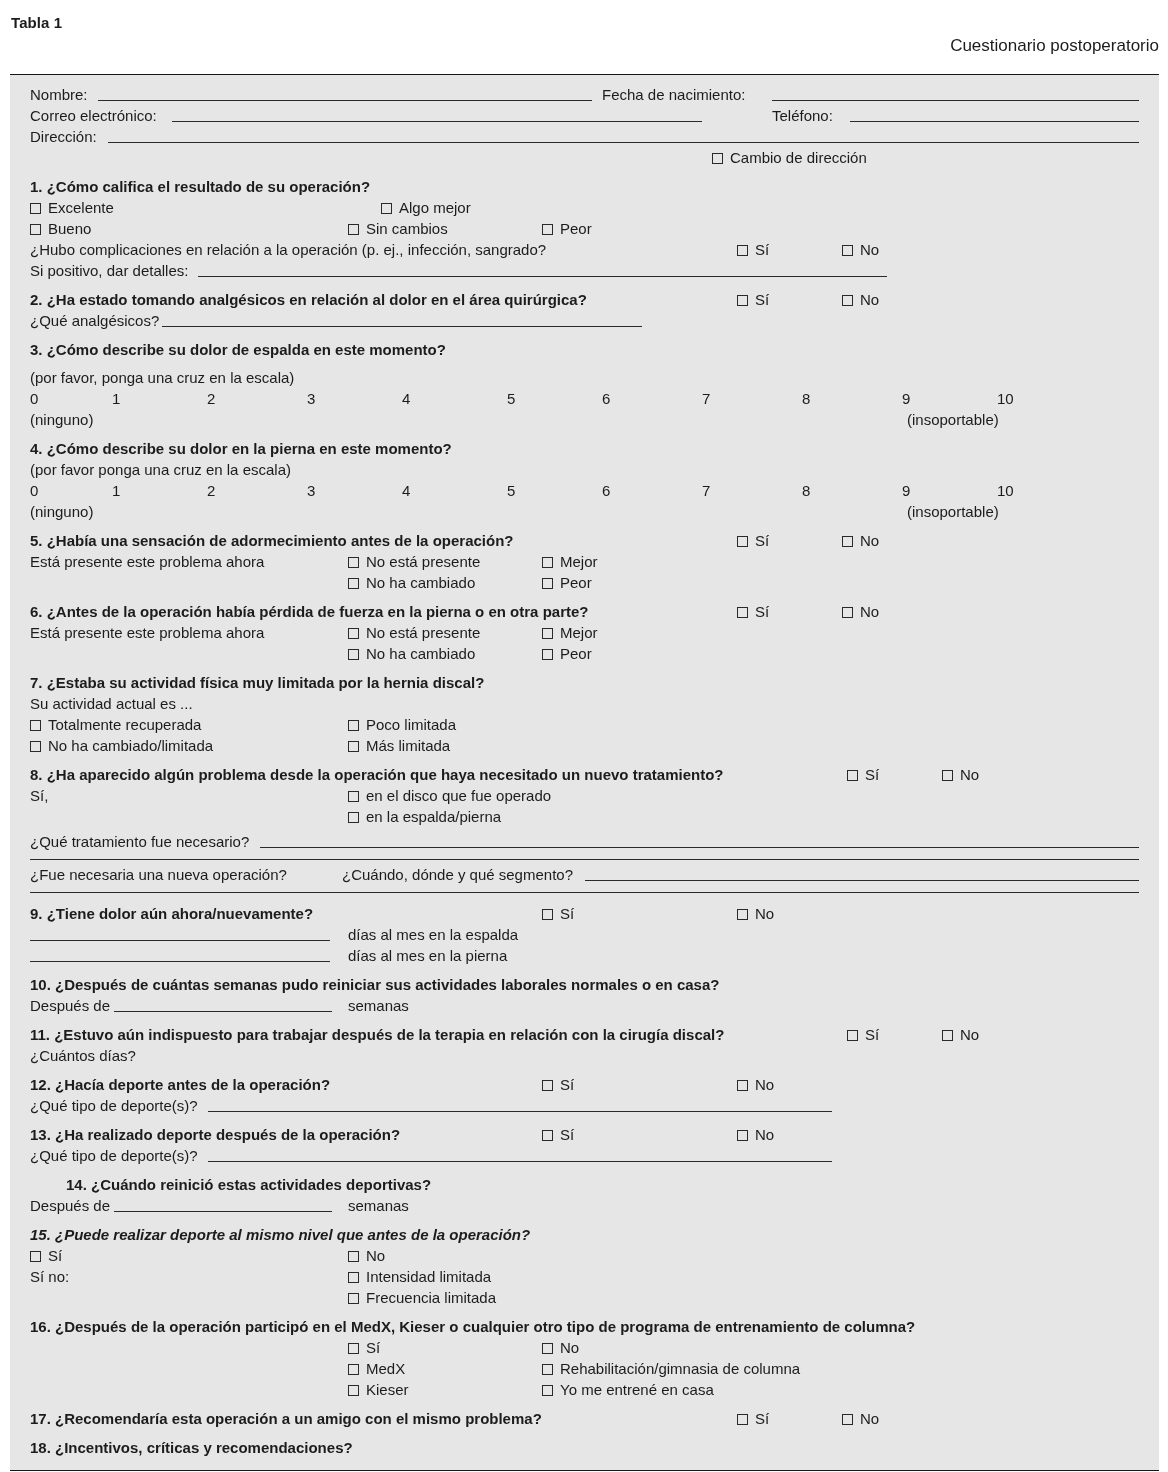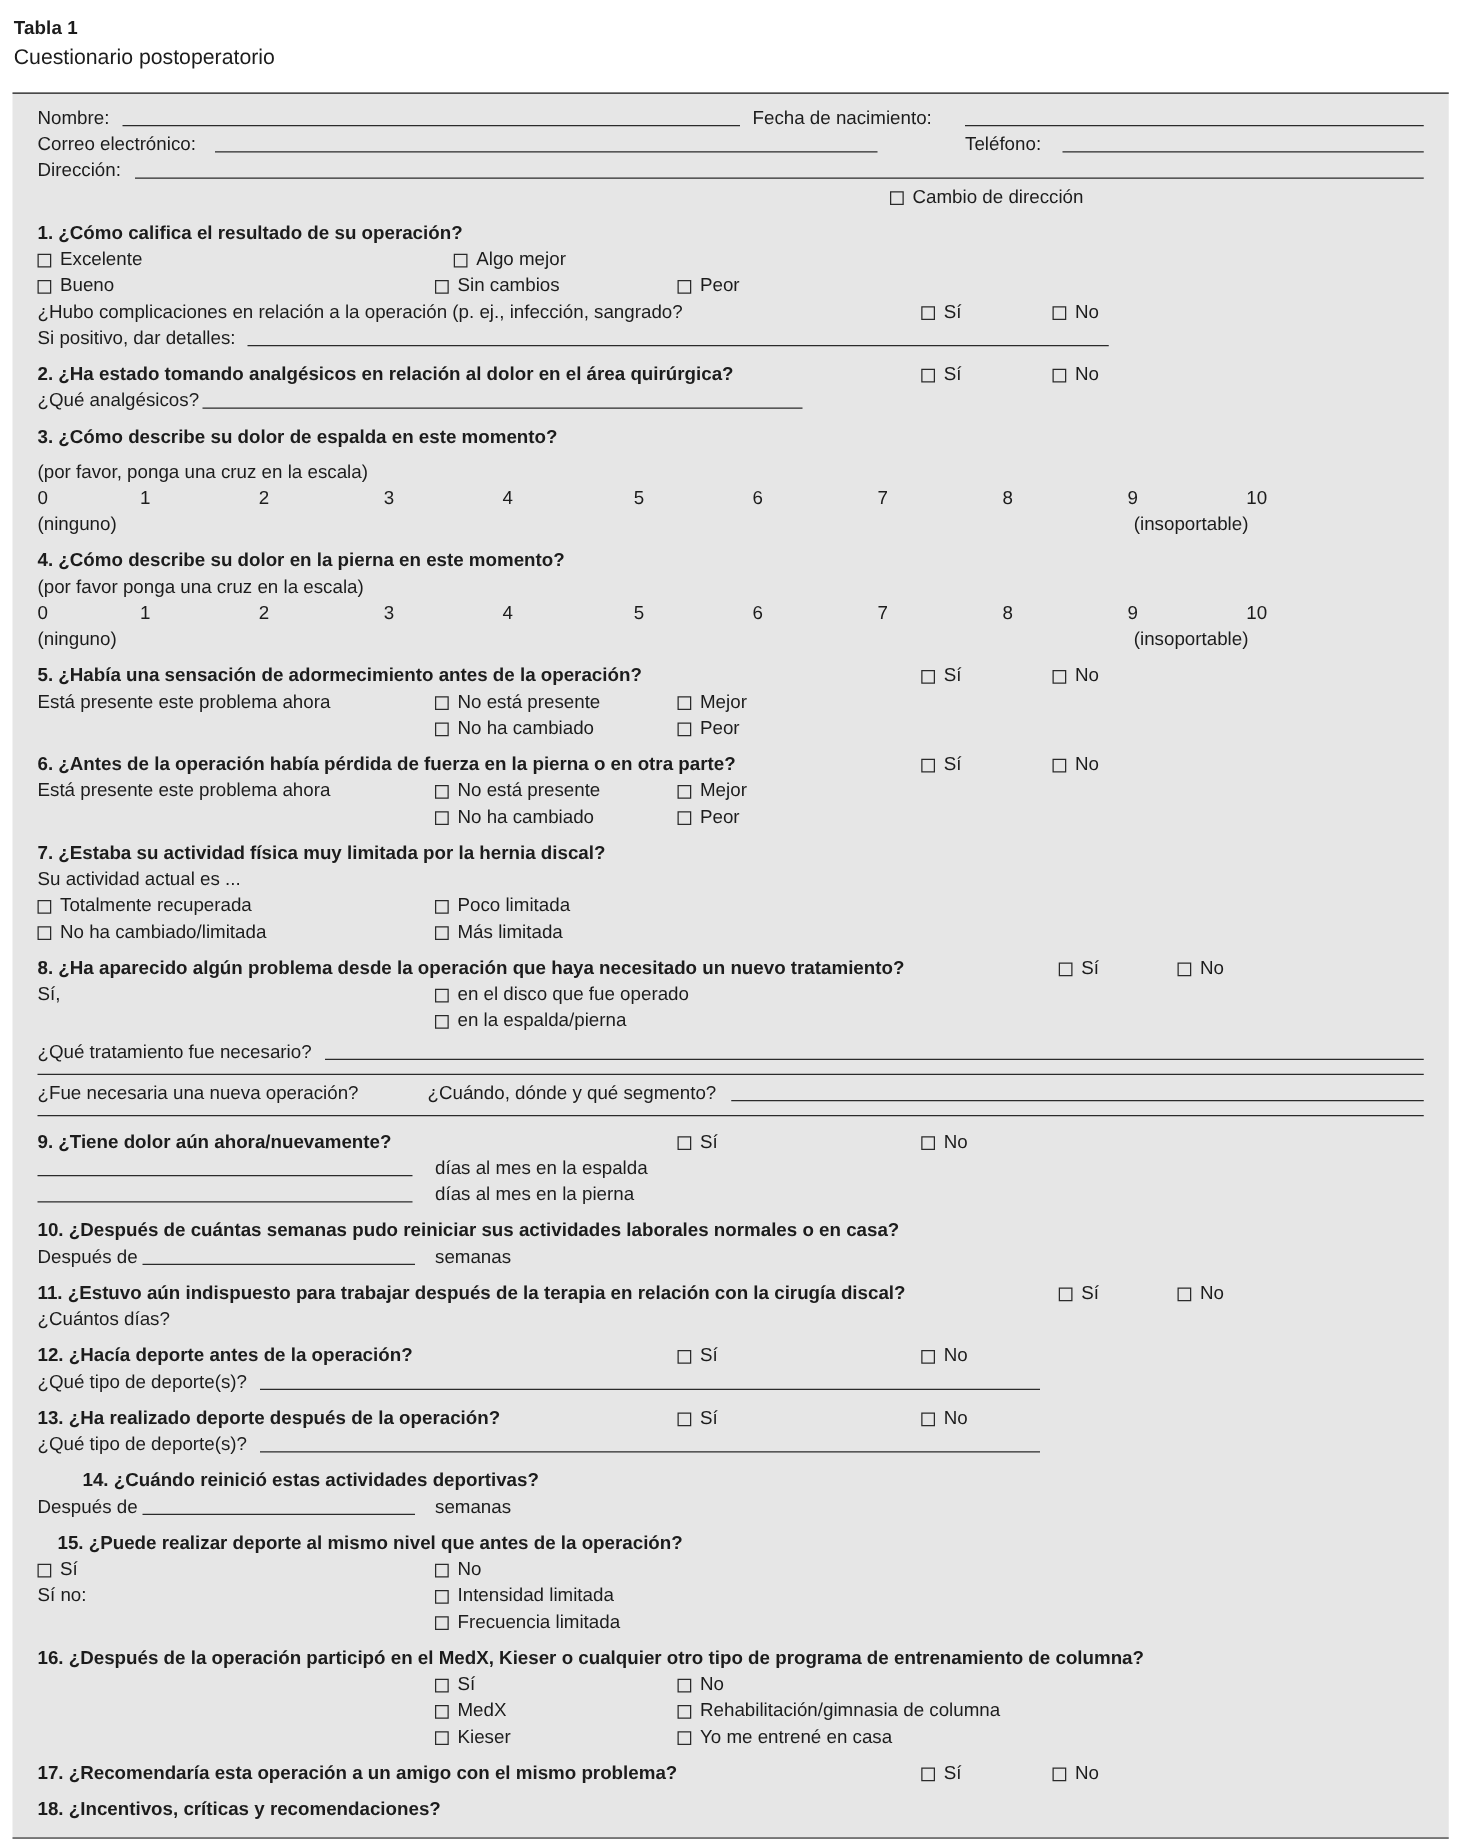--- a/index.html
+++ b/index.html
@@ -1,20 +1,20 @@
 <!DOCTYPE html>
 <html><head>
 <meta charset="utf-8">
 <style>
   *{box-sizing:border-box}
   html,body{margin:0;padding:0;background:#fff}
   body{width:1168px;font-family:"Liberation Sans","DejaVu Sans",sans-serif;color:#1c1c1c;}
   .page{padding:12px 9px 0 10px;}
   .caption-num{font-weight:bold;font-size:15px;margin:2px 0 5px 1px;letter-spacing:.1px;}
-  .caption-title{font-size:17px;margin:0 0 18px 1px;}
+  .caption-title{font-size:17px;margin:0 0 18px 1px;text-align:right;}
   .qbox{background:#e6e6e6;border-top:1px solid #161616;border-bottom:1px solid #161616;padding:9px 20px 12px 20px;}
   .row{position:relative;height:21px;}
   .txt{position:absolute;top:0;white-space:nowrap;font-size:15px;line-height:21px;}
   .bold{font-weight:bold;}
   .fill{position:absolute;bottom:4px;border-bottom:1px solid #2a2a2a;height:0;}
   .cb{position:absolute;top:0;height:21px;display:flex;align-items:center;gap:7px;}
   .box{width:11px;height:11px;border:1px solid #2a2a2a;background:transparent;flex:none;margin-top:1px;}
   .cbl{font-size:15px;white-space:nowrap;line-height:21px;}
 </style>
 </head>
@@ -48,21 +48,21 @@
           </span>
         </div>
         <div class="row" style="margin-top: 8px;">
           <span class="txt bold" style="left: 0px;">1. ¿Cómo califica el resultado de su operación?</span>
         </div>
         <div class="row">
           <span class="cb" style="left: 0px;">
             <span class="box"></span>
             <span class="cbl">Excelente</span>
           </span>
-          <span class="cb" style="left: 300px; padding-left: 33px;">
+          <span class="cb" style="left: 318px; padding-left: 33px;">
             <span class="box"></span>
             <span class="cbl">Algo mejor</span>
           </span>
         </div>
         <div class="row">
           <span class="cb" style="left: 0px;">
             <span class="box"></span>
             <span class="cbl">Bueno</span>
           </span>
           <span class="cb" style="left: 318px;">
@@ -352,21 +352,21 @@
         </div>
         <div class="row" style="margin-top: 8px;">
           <span class="txt bold" style="left: 0px; margin-left: 36px;">14. ¿Cuándo reinició estas actividades deportivas?</span>
         </div>
         <div class="row">
           <span class="txt" style="left: 0px;">Después de</span>
           <span class="fill" style="left: 84px; width: 218px;"></span>
           <span class="txt" style="left: 318px;">semanas</span>
         </div>
         <div class="row" style="margin-top: 8px;">
-          <span class="txt bold" style="left: 16px;">15. ¿Puede realizar deporte al mismo nivel que antes de la operación?</span>
+          <span class="txt bold" style="left: 0px; font-style: italic;">15. ¿Puede realizar deporte al mismo nivel que antes de la operación?</span>
         </div>
         <div class="row">
           <span class="cb" style="left: 0px;">
             <span class="box"></span>
             <span class="cbl">Sí</span>
           </span>
           <span class="cb" style="left: 318px;">
             <span class="box"></span>
             <span class="cbl">No</span>
           </span>

